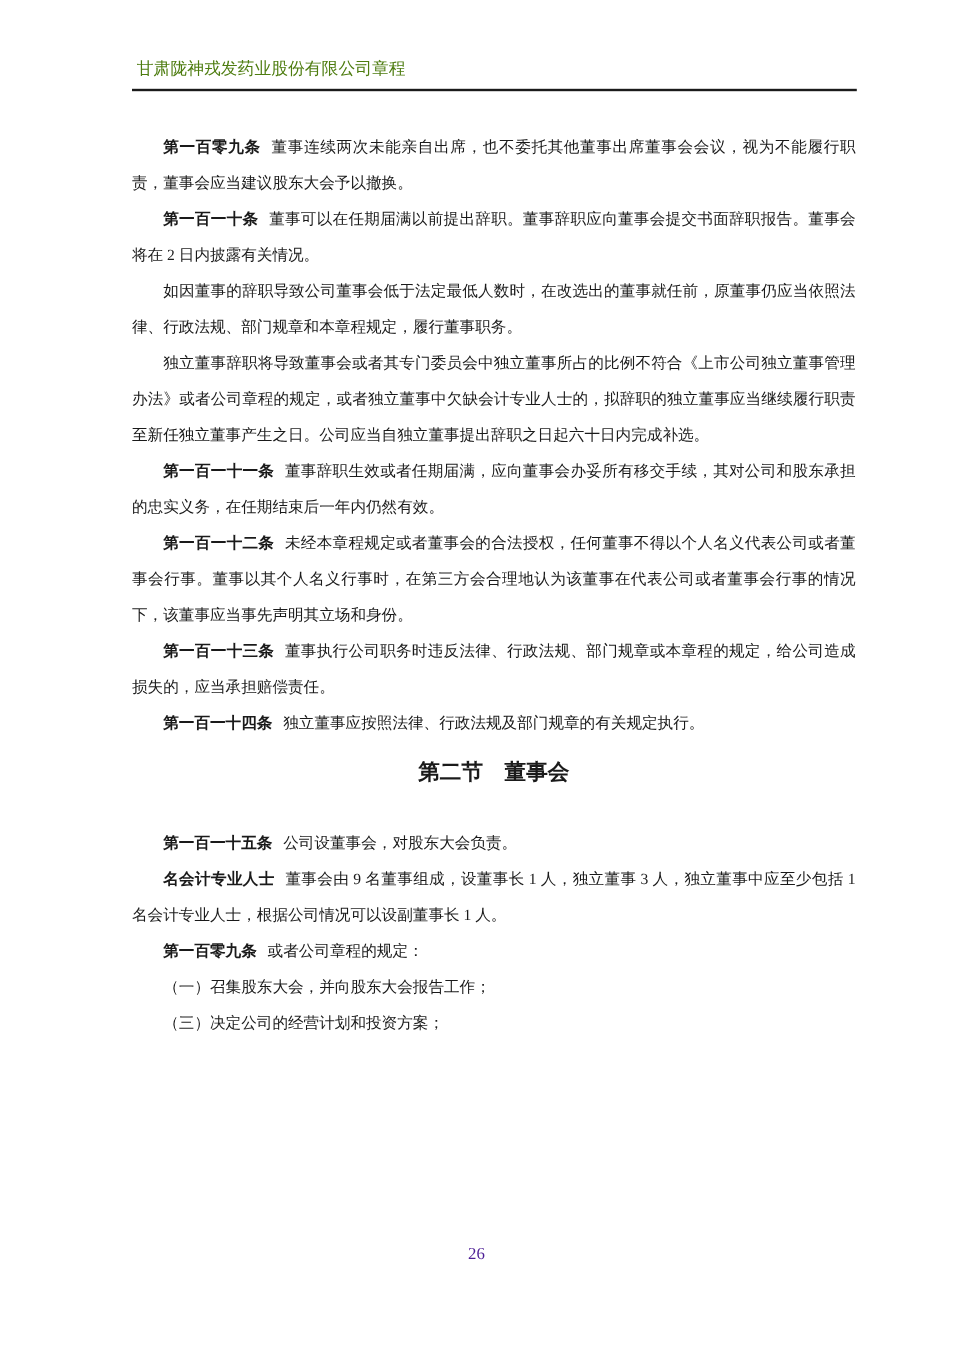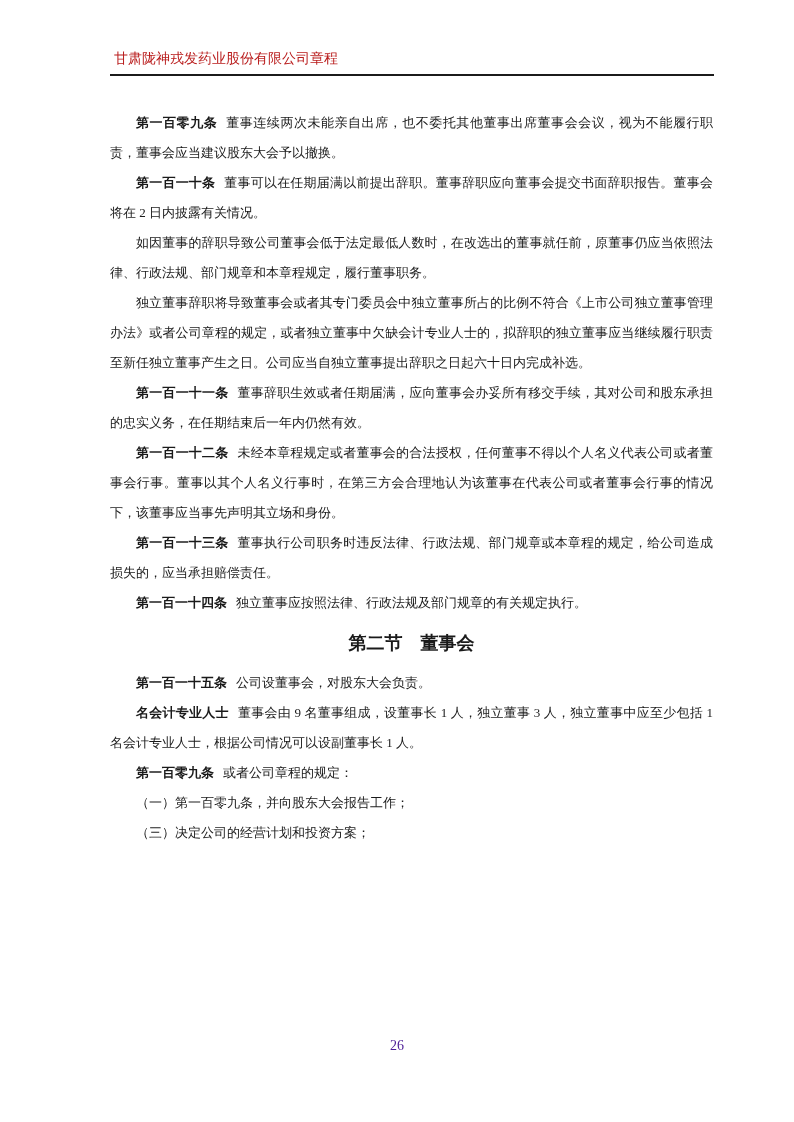--- a/index.html
+++ b/index.html
@@ -19,42 +19,42 @@
   .page-header {
     margin: 0 80px 0 110px;
     padding-top: 50px;
   }
   .page-header .header-title {
     display: block;
     font-size: 14px;
     line-height: 18px;
     padding-left: 4px;
     padding-bottom: 6px;
-    color: #b91c1c;
+    color: #4d7c0f;
     border-bottom: 2px solid #1b1b1b;
   }
   .content {
     margin: 32px 81px 0 110px;
   }
   .para {
     margin: 0;
     font-size: 13px;
     line-height: 30px;
     text-align: justify;
     text-indent: 2em;
     letter-spacing: 0;
   }
   .article-num {
     font-weight: bold;
   }
   .article-num:not(:empty) {
     margin-right: 9px;
   }
   .section-heading {
-    margin: 10px 0 10px;
+    margin: 10px 0 30px;
     font-size: 18px;
     line-height: 30px;
     font-weight: bold;
     text-align: center;
     text-indent: 0;
   }
   .page-footer {
     position: absolute;
     left: 0;
     right: 0;
@@ -93,21 +93,21 @@
     <p class="para"><span class="article-num">第一百一十四条</span><span>独立董事应按照法律、行政法规及部门规章的有关规定执行。</span></p>
 
     <h2 class="section-heading">第二节　董事会</h2>
 
     <p class="para"><span class="article-num">第一百一十五条</span><span>公司设董事会，对股东大会负责。</span></p>
 
     <p class="para"><span class="article-num">名会计专业人士</span><span>董事会由 9 名董事组成，设董事长 1 人，独立董事 3 人，独立董事中应至少包括 1 名会计专业人士，根据公司情况可以设副董事长 1 人。</span></p>
 
     <p class="para"><span class="article-num">第一百零九条</span><span>或者公司章程的规定：</span></p>
 
-    <p class="para"><span class="article-num"></span><span>（一）第一百零九条，并向股东大会报告工作；</span></p>
+    <p class="para"><span class="article-num"></span><span>（一）召集股东大会，并向股东大会报告工作；</span></p>
 
 
     <p class="para"><span class="article-num"></span><span>（三）决定公司的经营计划和投资方案；</span></p>
 
   </div>
 
   <div class="page-footer">26</div>
 
 </div>
 

